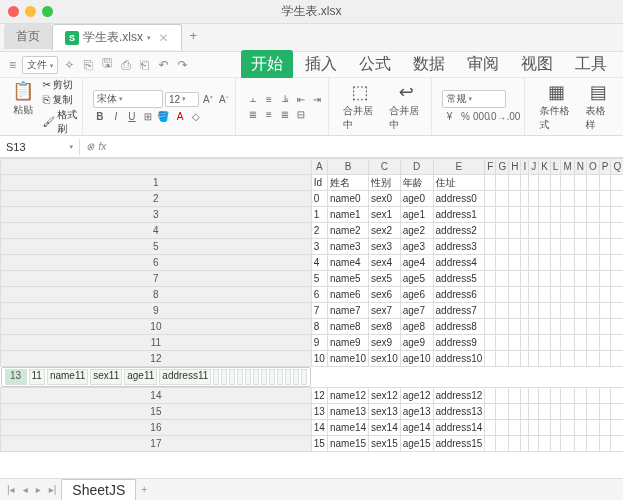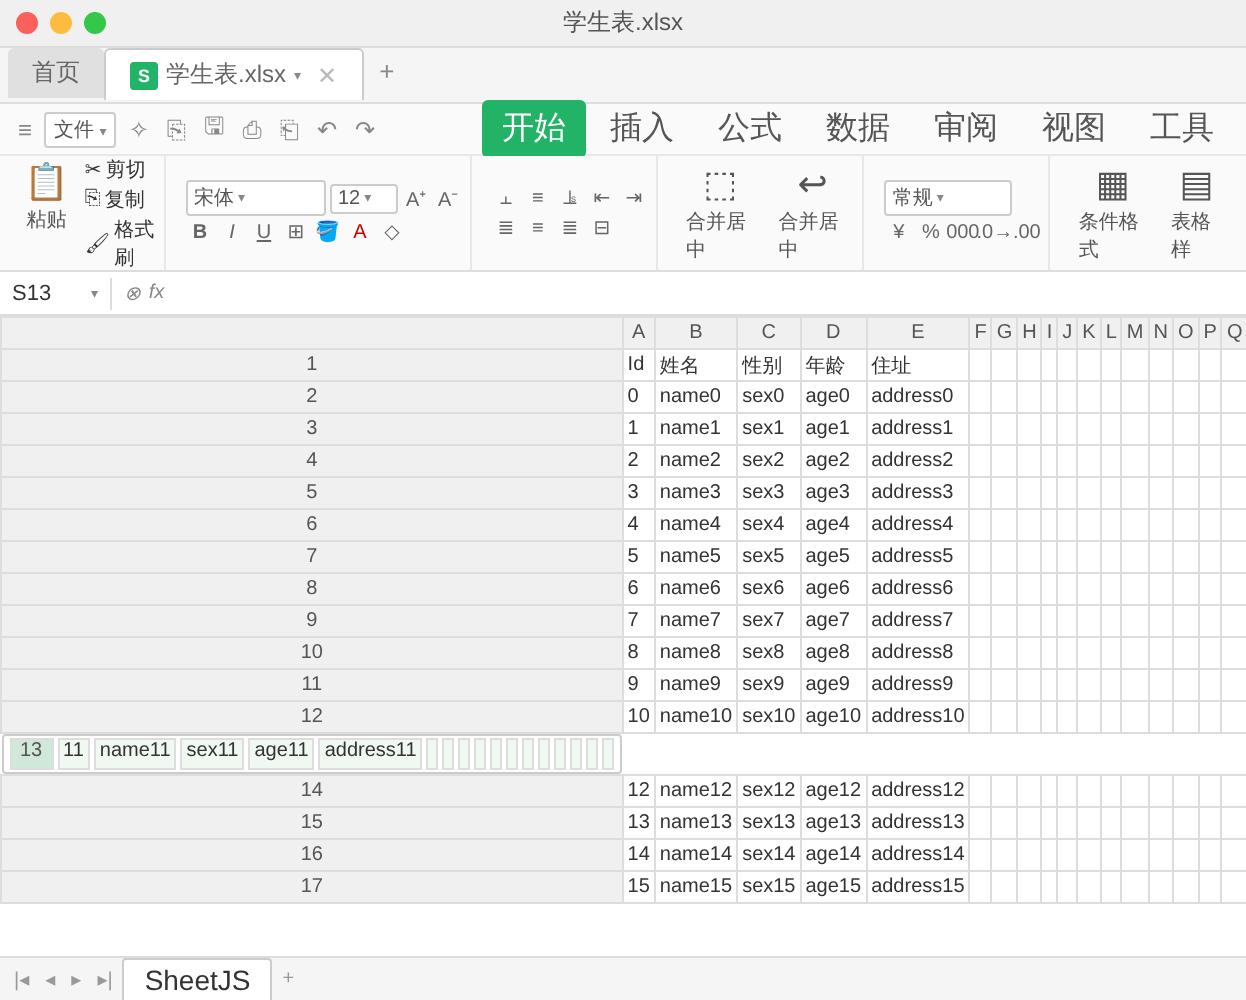--- a/index.html
+++ b/index.html
@@ -25,21 +25,21 @@
 .rgroup{display:flex;flex-direction:column;align-items:center;padding:0 4px;height:100%;justify-content:center;border-right:1px solid #e8e8e8}
 .rgroup:last-child{border-right:none}
 .rbig{display:flex;flex-direction:column;align-items:center;gap:1px;padding:2px 4px}
 .rbig-ico{font-size:18px;color:#555}
 .rbig-txt{font-size:10px;color:#555}
 .rcol{display:flex;flex-direction:column;gap:1px}
 .rline{display:flex;align-items:center;gap:2px;font-size:10px;color:#555}
 .sel{border:1px solid #ccc;background:#fff;padding:1px 3px;font-size:10px;display:flex;align-items:center;gap:2px;border-radius:2px}
 .bicon{width:14px;height:14px;display:flex;align-items:center;justify-content:center;font-size:10px;color:#666;border:1px solid transparent}
 .fxrow{height:22px;display:flex;align-items:center;border-bottom:1px solid #ddd;background:#fff}
-.namebox{width:56px;border-right:1px solid #ddd;padding:2px 6px;display:flex;align-items:center;justify-content:space-between;font-size:11px}
+.namebox{width:80px;border-right:1px solid #ddd;padding:2px 6px;display:flex;align-items:center;justify-content:space-between;font-size:11px}
 .fxico{padding:0 6px;color:#888;font-size:10px;font-style:italic;display:flex;gap:4px}
 .grid{flex:1;overflow:auto;position:relative}
 .gtable{border-collapse:collapse;width:100%}
 .gtable th,.gtable td{border:1px solid #ddd;height:16px;font-size:10px;padding:0 2px;text-align:left;white-space:nowrap;overflow:hidden}
 .gtable th{background:#f0f0f0;text-align:center;color:#555;font-weight:normal;position:sticky;top:0}
 .gtable td.rh{background:#f0f0f0;text-align:center;color:#555;position:sticky;left:0}
 .gtable tr.sel td.rh{background:#d0e8d8}
 .gtable tr.sel td{background:#f0f8f2}
 .cw-r{width:22px}.cw-a{width:22px}.cw-b{width:40px}.cw-c{width:32px}.cw-d{width:34px}.cw-e{width:50px}
 .sheetbar{height:22px;background:#f5f5f5;border-top:1px solid #ddd;display:flex;align-items:center;padding:0 4px;gap:2px}

